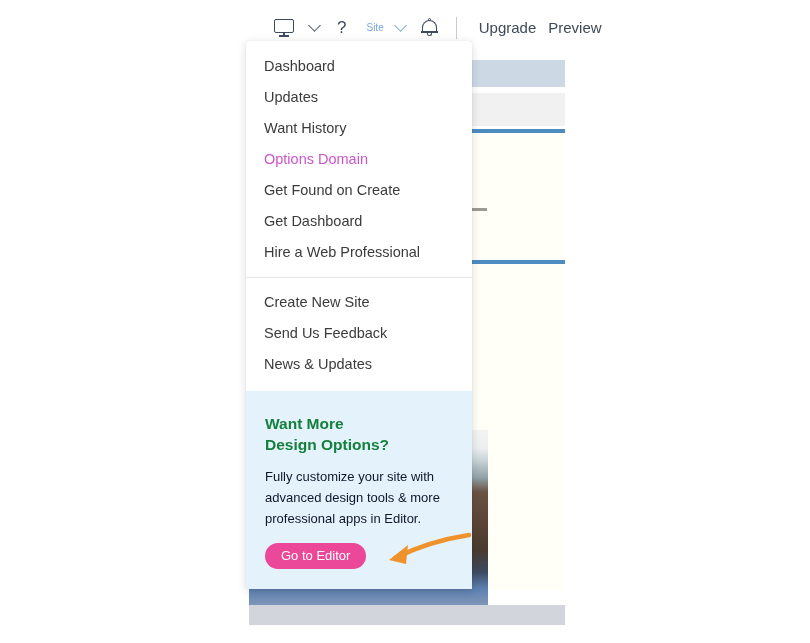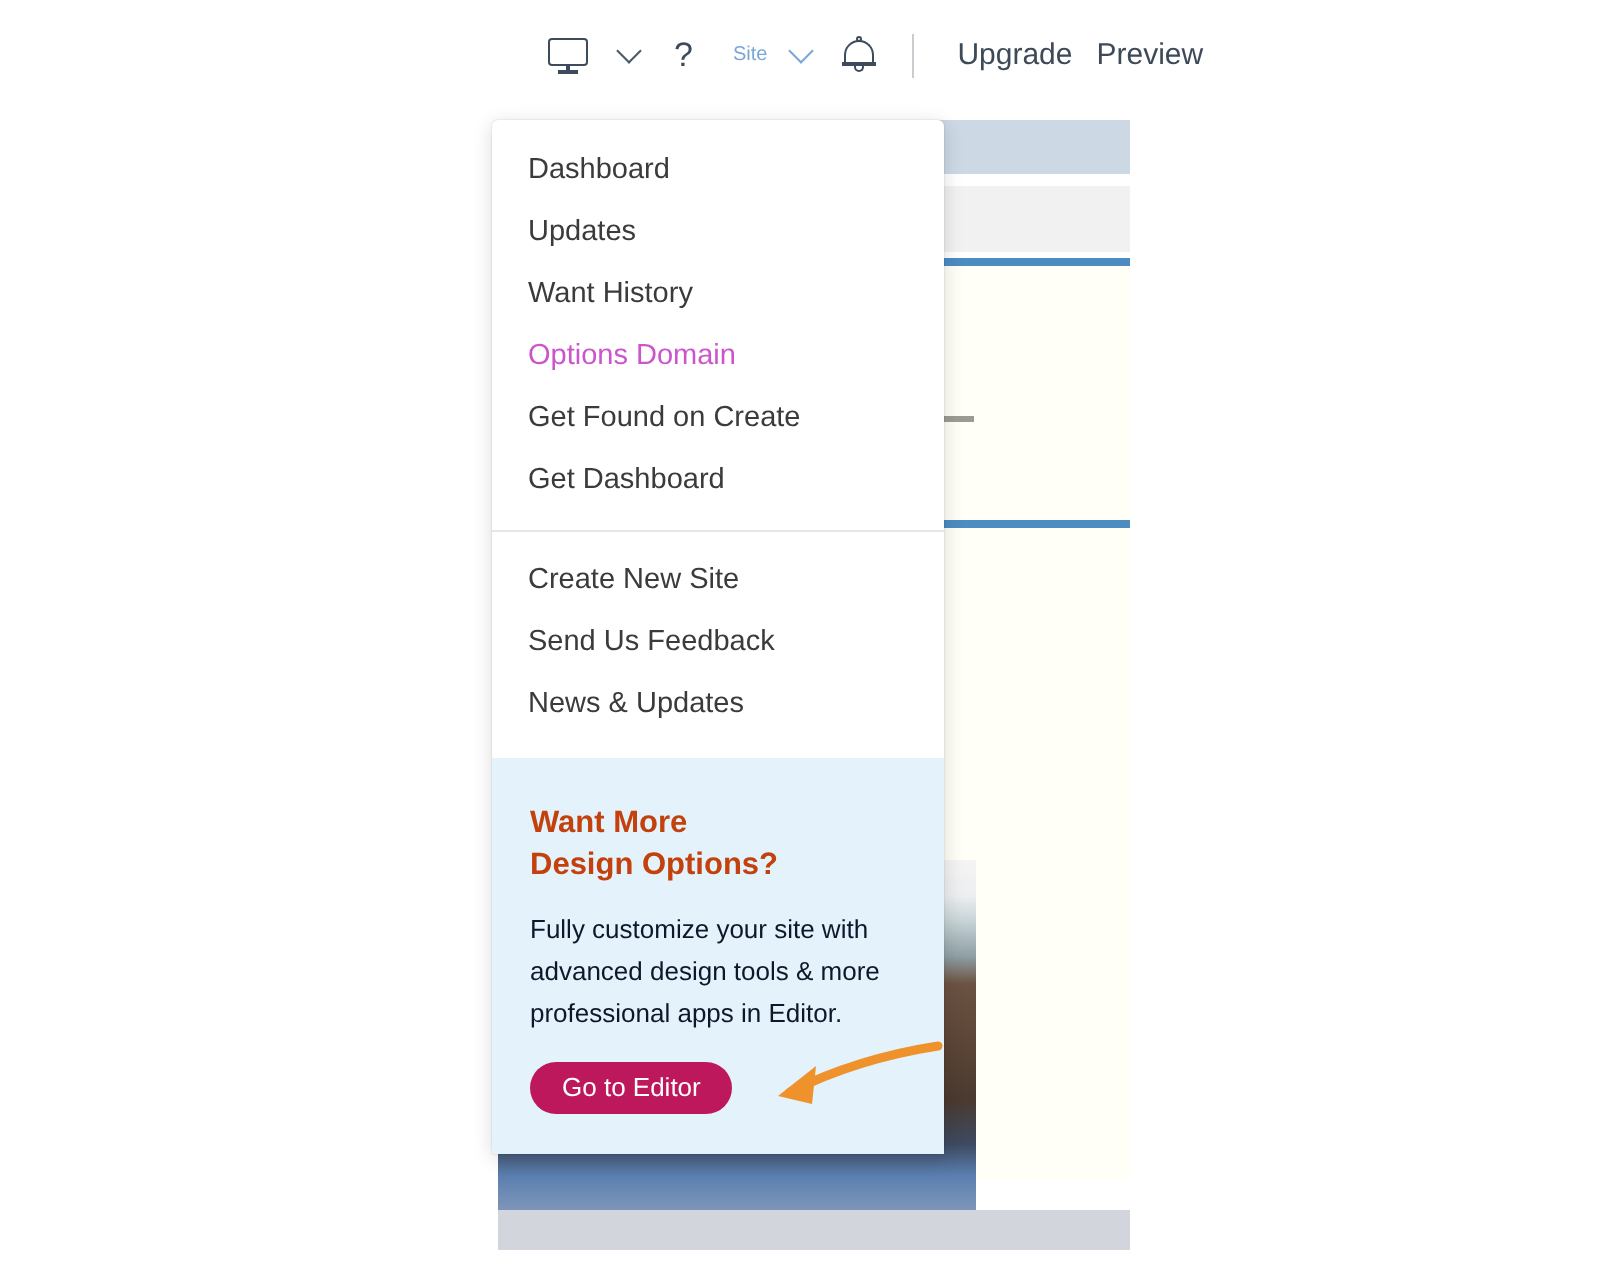--- a/index.html
+++ b/index.html
@@ -191,21 +191,21 @@
   }
   .tb-link {
     font-size: 15px;
     color: #3e4a57;
     padding: 0 6px;
   }
 
   
   .menu {
     position: absolute;
-    left: 246px; top: 60px;
+    left: 246px; top: 41px;
     width: 226px;
     background: #ffffff;
     border-radius: 3px 3px 0 0;
     box-shadow: 0 2px 10px rgba(0,0,0,.14), 0 0 1px rgba(0,0,0,.18);
     z-index: 10;
     overflow: hidden;
   }
   .menu-group { padding: 10px 0 9px 0; }
   .menu-group.second { padding: 9px 0 11px 0; }
   .menu-divider {
@@ -224,37 +224,37 @@
   .menu-item.accent { color: #cc55cc; }
 
   
   .promo {
     background: #e4f2fc;
     padding: 22px 19px 20px 19px;
   }
   .promo-title {
     font-size: 15.5px;
     font-weight: bold;
-    color: #c2410c;
+    color: #15803d;
     line-height: 21px;
   }
   .promo-body {
     font-size: 13px;
     color: #0f172a;
     line-height: 21px;
     margin-top: 11px;
   }
   .promo-cta-row {
     position: relative;
     margin-top: 14px;
     height: 26px;
   }
   .promo-btn {
     display: inline-block;
-    background: #be185d;
+    background: #ec4899;
     color: #ffffff;
     font-size: 13px;
     border: none;
     border-radius: 13px;
     padding: 0 16px;
     height: 26px;
     line-height: 26px;
     cursor: pointer;
     font-family: "Liberation Sans", sans-serif;
   }
@@ -321,20 +321,21 @@
 </div>
 
 <div class="menu">
   <div class="menu-group">
     <div class="menu-item">Dashboard</div>
     <div class="menu-item">Updates</div>
     <div class="menu-item">Want History</div>
     <div class="menu-item accent">Options Domain</div>
     <div class="menu-item">Get Found on Create</div>
     <div class="menu-item">Get Dashboard</div>
+    <div class="menu-item">Hire a Web Professional</div>
   </div>
 
   <div class="menu-divider"></div>
 
   <div class="menu-group second">
     <div class="menu-item">Create New Site</div>
     <div class="menu-item">Send Us Feedback</div>
     <div class="menu-item">News &amp; Updates</div>
   </div>
 

